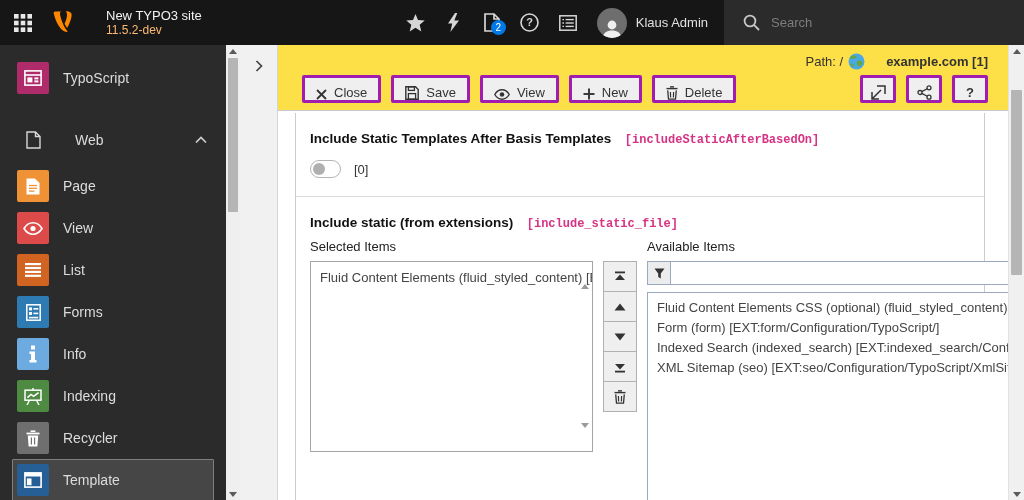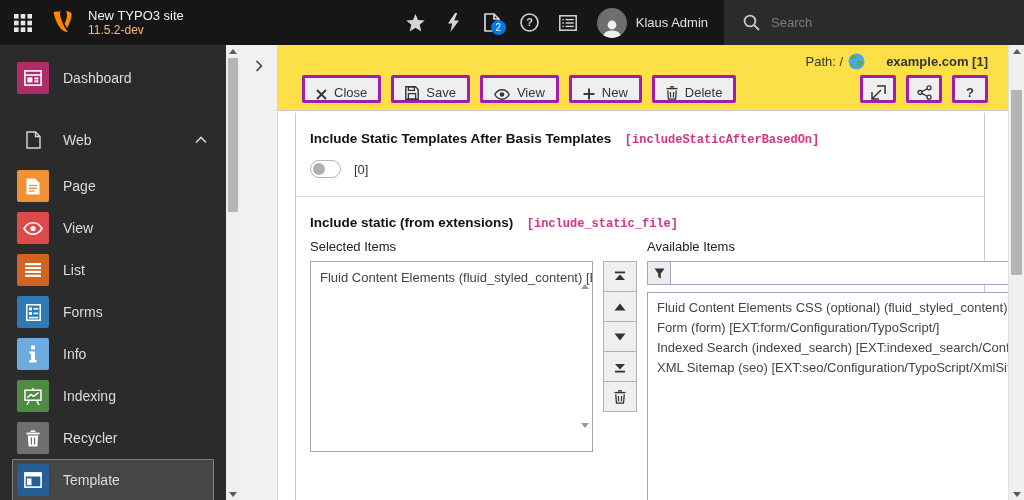--- a/index.html
+++ b/index.html
@@ -3,21 +3,21 @@
 <meta charset="utf-8">
 <style>
   * { margin:0; padding:0; box-sizing:border-box; }
   html,body { width:1024px; height:500px; overflow:hidden; background:#fff;
     font-family:"Liberation Sans", sans-serif; }
   svg { display:block; }
 
   
   .topbar { height:45px; background:#161616; display:flex; align-items:stretch; color:#ddd; }
   .tb-apps { width:45px; display:flex; align-items:center; justify-content:center; cursor:pointer; }
-  .tb-brand { display:flex; align-items:center; gap:8px; padding:0 10px 0 8px; }
+  .tb-brand { display:flex; align-items:center; gap:26px; padding:0 10px 0 8px; }
   .tb-title { font-size:13px; color:#f2f2f2; line-height:15px; }
   .tb-version { font-size:12px; color:#fdba74; line-height:14px; }
   .tb-spacer { flex:1; }
   .tb-icons { display:flex; align-items:stretch; }
   .tb-icon { width:38px; display:flex; align-items:center; justify-content:center; position:relative; cursor:pointer; }
   .tb-badge { position:absolute; left:18px; top:20px; width:15px; height:15px; border-radius:50%;
     background:#0078e6; color:#fff; font-size:10px; display:flex; align-items:center; justify-content:center; }
   .tb-user { display:flex; align-items:center; gap:9px; padding:0 16px 0 10px; cursor:pointer; }
   .avatar { width:30px; height:30px; border-radius:50%; background:#6e6e6e; overflow:hidden;
     display:flex; align-items:flex-end; justify-content:center; }
@@ -30,21 +30,21 @@
   
   .app-body { display:flex; height:455px; }
 
   
   .modulemenu { width:226px; background:#2b2b2b; padding-top:12px; }
   .mm-item { display:flex; align-items:center; margin:0 12px; padding:4px 6px 4px 4px; border:1px solid transparent;
     cursor:pointer; border-radius:1px; }
   .mm-item.active { background:#464646; border-color:#7f7f7f; }
   .mm-icon { width:32px; height:32px; border-radius:2px; display:flex; align-items:center; justify-content:center; flex:none; }
   .mm-label { font-size:14px; color:#dcdcdc; margin-left:14px; flex:1; }
-  .mm-group { margin-top:20px; margin-bottom:4px; }
+  .mm-group { margin-top:20px; margin-bottom:4px;gap:12px; }
   .mm-group .mm-icon { background:transparent !important; }
 
   
   .mm-scrollbar { width:14px; background:#efefef; position:relative; }
   .main-scrollbar { width:16px; background:#f0f0f0; position:relative; border-left:1px solid #e2e2e2; }
   .sb-arrow { position:absolute; left:0; right:0; height:12px; display:flex; align-items:center; justify-content:center; cursor:pointer; }
   .tri-up { width:0; height:0; border-left:4px solid transparent; border-right:4px solid transparent; border-bottom:5px solid #5a5a5a; }
   .tri-down { width:0; height:0; border-left:4px solid transparent; border-right:4px solid transparent; border-top:5px solid #5a5a5a; }
   .sb-thumb { position:absolute; left:2px; right:2px; background:#b5b5b5; border-radius:1px; cursor:pointer; }
 
@@ -215,21 +215,21 @@
     <div class="mm-item">
       <span class="mm-icon" style="background: rgb(176, 43, 105);">
         <svg width="18" height="16" viewBox="0 0 18 16">
           <rect x="0.9" y="0.9" width="16.2" height="14.2" fill="none" stroke="#fff" stroke-width="1.6"></rect>
           <line x1="0.9" y1="5" x2="17.1" y2="5" stroke="#fff" stroke-width="1.6"></line>
           <rect x="3.4" y="7.4" width="5" height="5" fill="#fff"></rect>
           <rect x="10.4" y="7.4" width="4" height="2" fill="#fff"></rect>
           <rect x="10.4" y="10.4" width="4" height="2" fill="#fff"></rect>
         </svg>
       </span>
-      <span class="mm-label">Dashboard</span>
+      <span class="mm-label">TypoScript</span>
     </div>
 
     <div class="mm-item mm-group">
       <span class="mm-icon">
         <svg width="15" height="18" viewBox="0 0 15 18">
             <path fill="none" stroke="#d8d8d8" stroke-width="1.4" d="M1 1 H9.5 L14 5.5 V17 H1 Z M9.5 1 V5.5 H14"></path>
           </svg>
       </span>
       <span class="mm-label">Web</span>
       <span>

